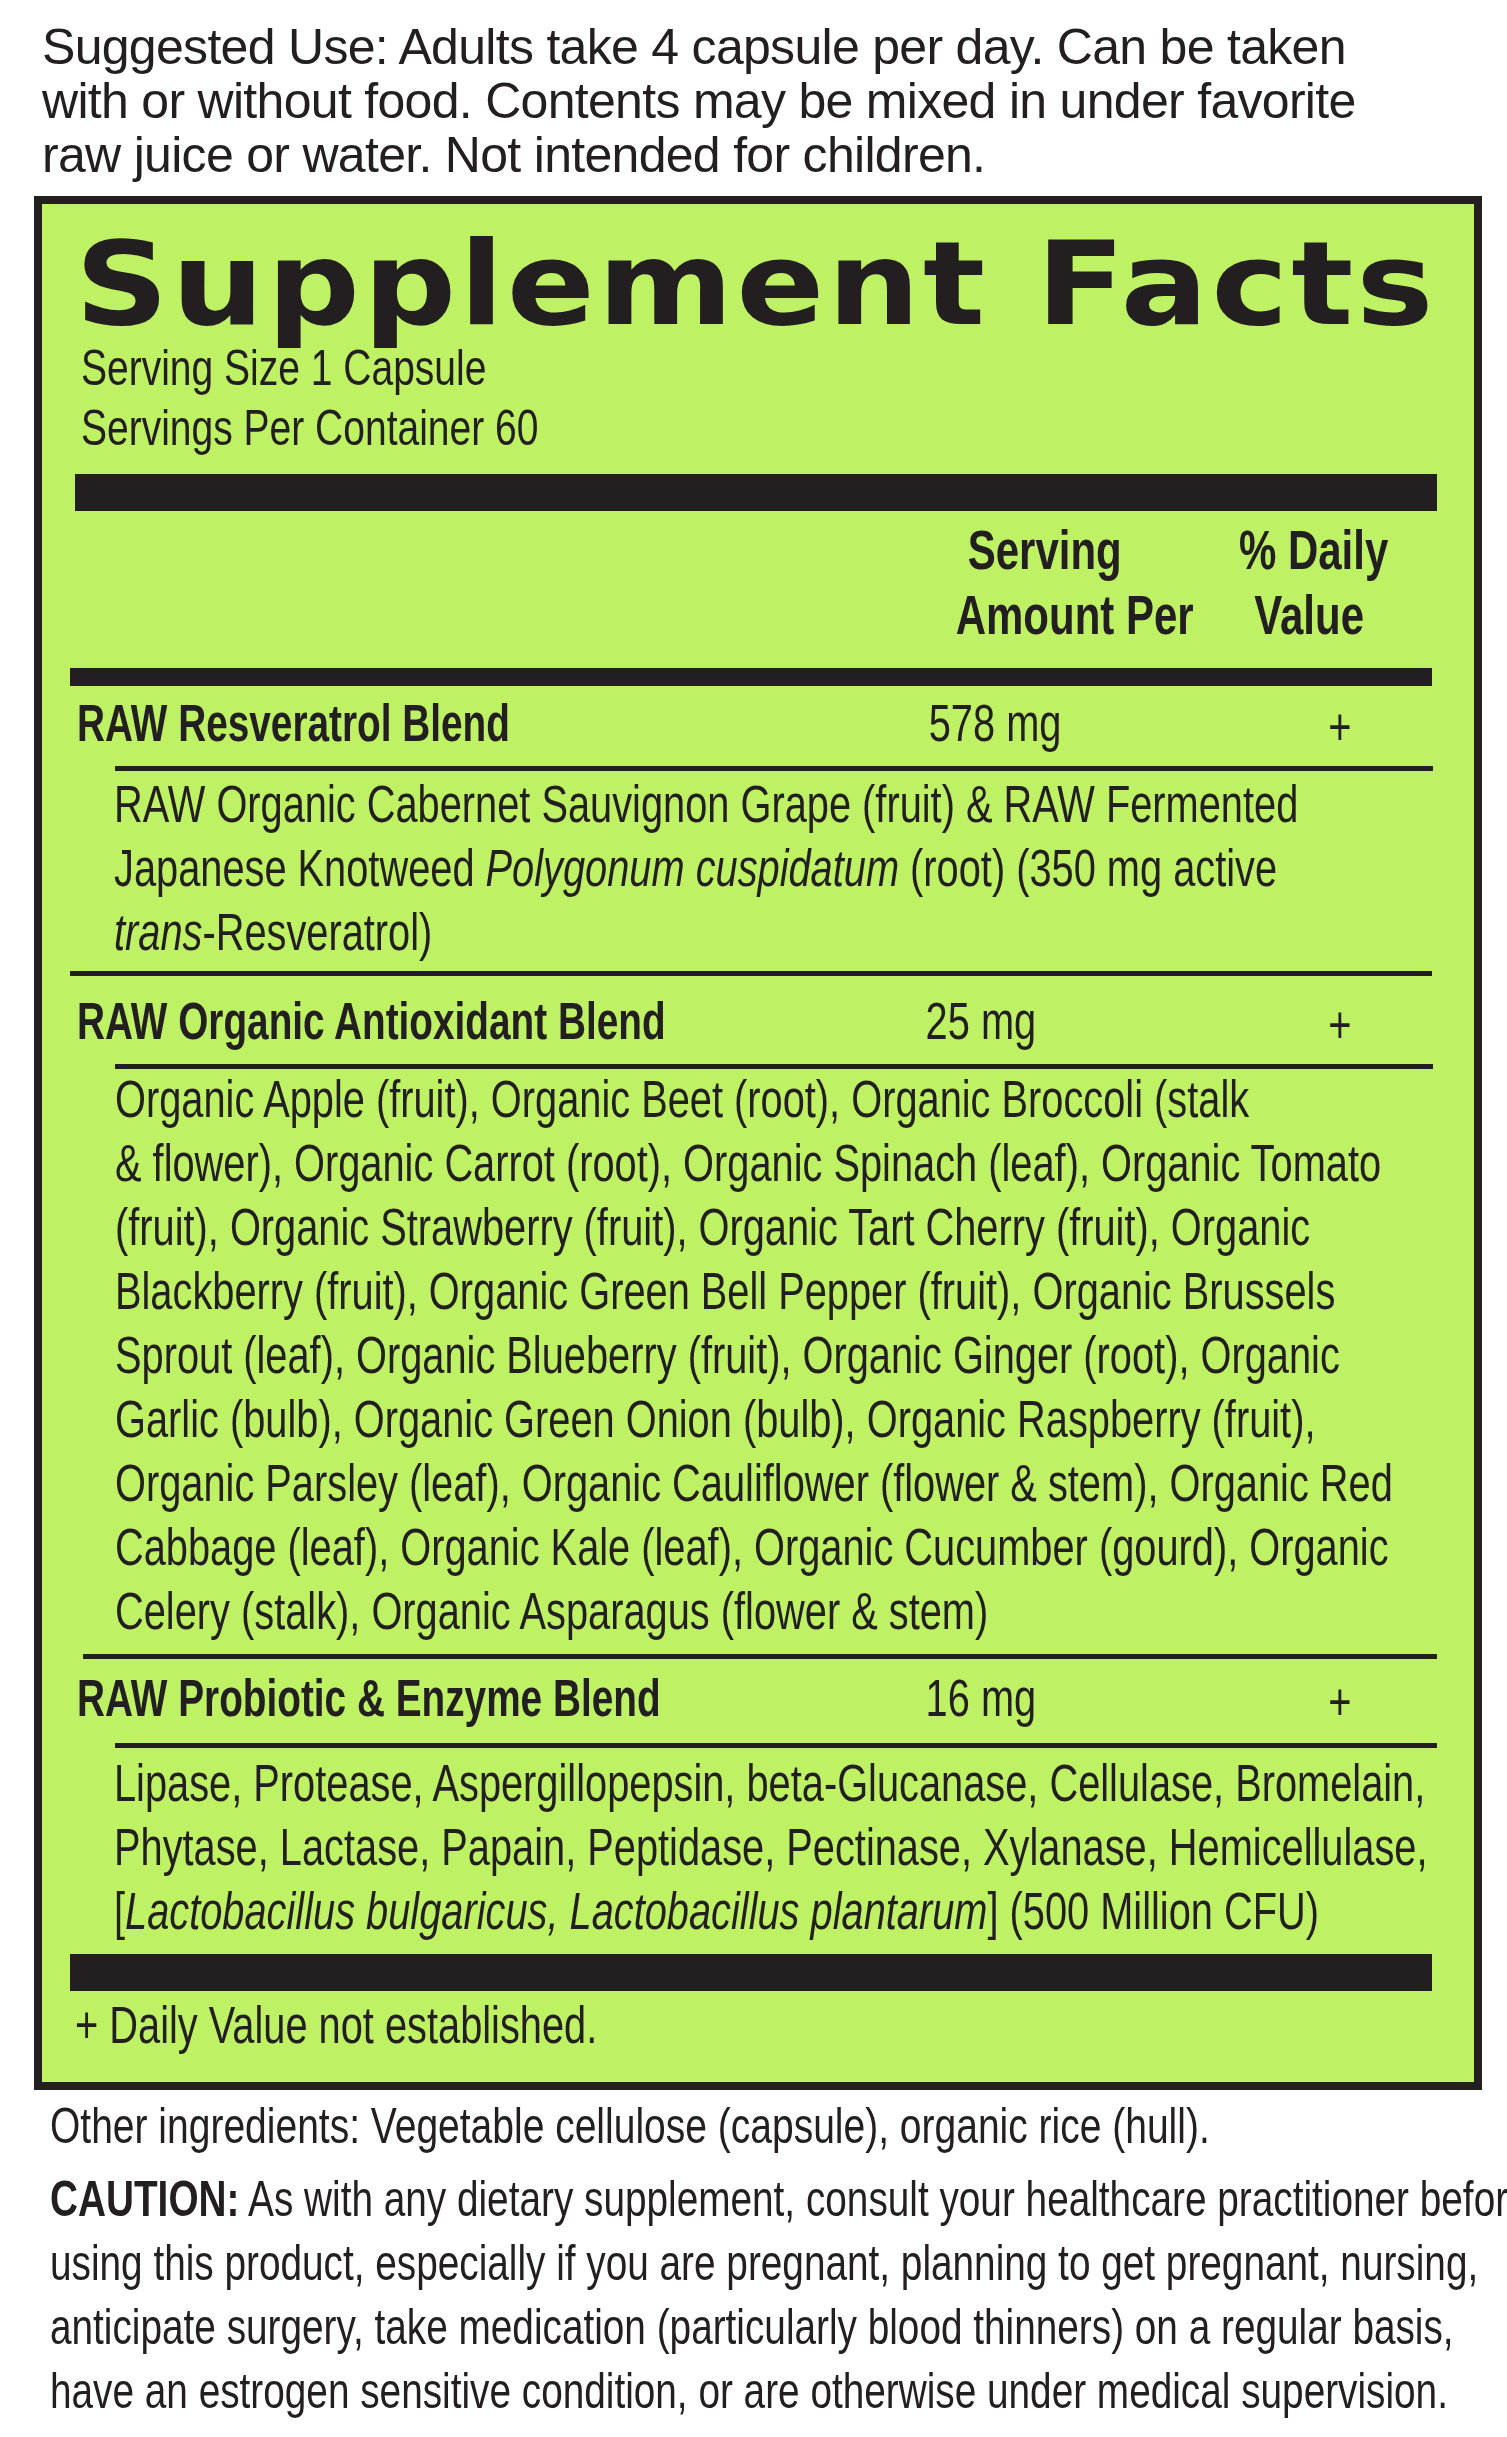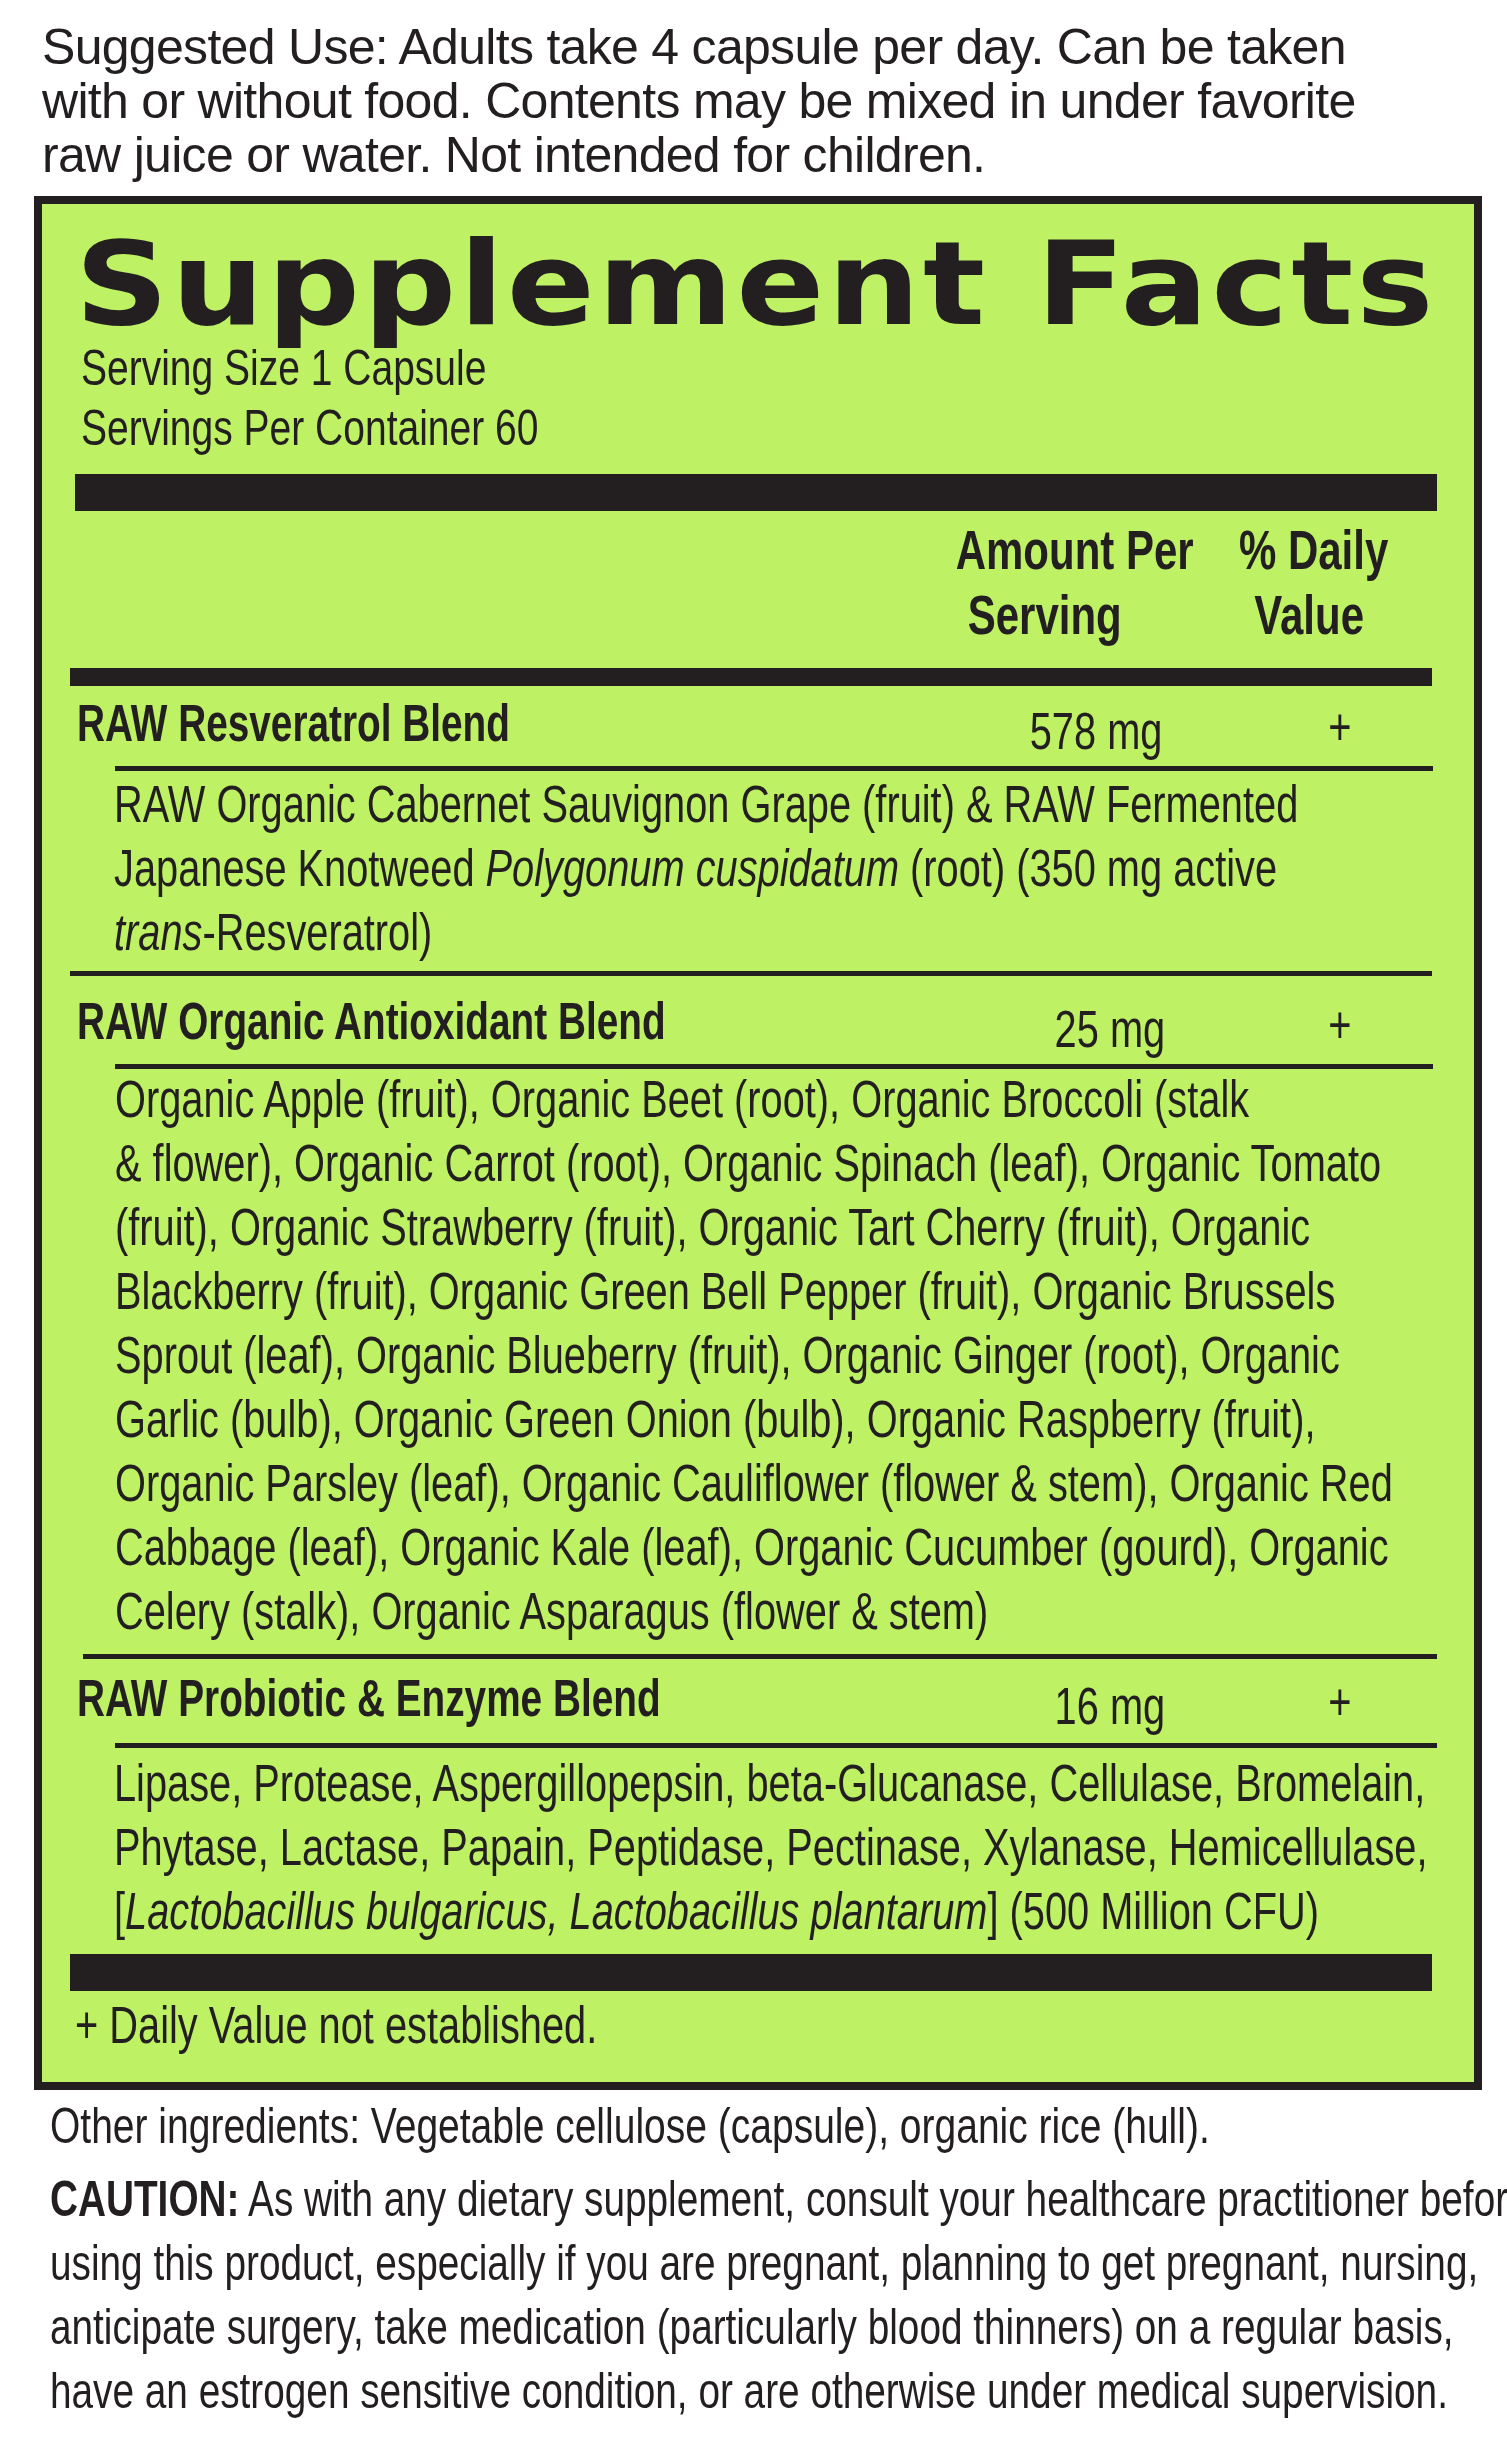--- a/index.html
+++ b/index.html
@@ -106,22 +106,22 @@
       left: 0;
       top: 0;
       font-weight: bold;
       transform: scaleX(0.76);
       transform-origin: left top;
     }
     .blend-amount {
       position: absolute;
       left: 833px;
       width: 271px;
-      top: 8px;
-      text-align: right;
+      top: 0;
+      text-align: left;
     }
     .blend-amount span, .blend-dv span {
       display: inline-block;
       transform: scaleX(0.78);
     }
     .blend-dv {
       position: absolute;
       left: 1212px;
       width: 102px;
       top: 4.1px;
@@ -183,22 +183,22 @@
   <div class="facts-title">Supplement Facts</div>
 
   <div class="serving-info">
     <div>Serving Size 1 Capsule</div>
     <div>Servings Per Container 60</div>
   </div>
 
   <div class="bar-thick" style="top:270px;"></div>
 
   <div class="col-head" style="left:874px; width:257px; top:313px;">
+    <div><span>Serving</span></div>
     <div><span>Amount Per</span></div>
-    <div><span>Serving</span></div>
   </div>
   <div class="col-head" style="left:1172px; width:190px; top:313px;text-align:center;">
     <div><span>% Daily</span></div>
     <div><span>Value</span></div>
   </div>
 
   <div class="bar-medium" style="top:464px;"></div>
 
   <div class="blend-row" style="top:486px;">
     <span class="blend-name">RAW Resveratrol Blend</span>

